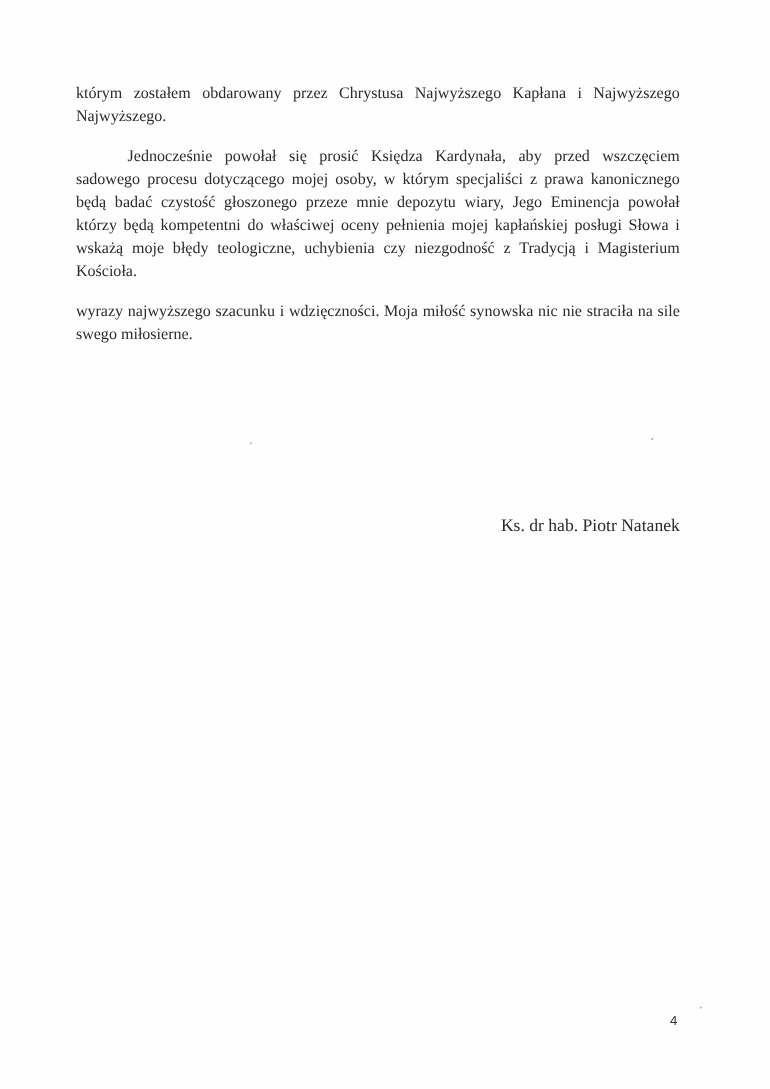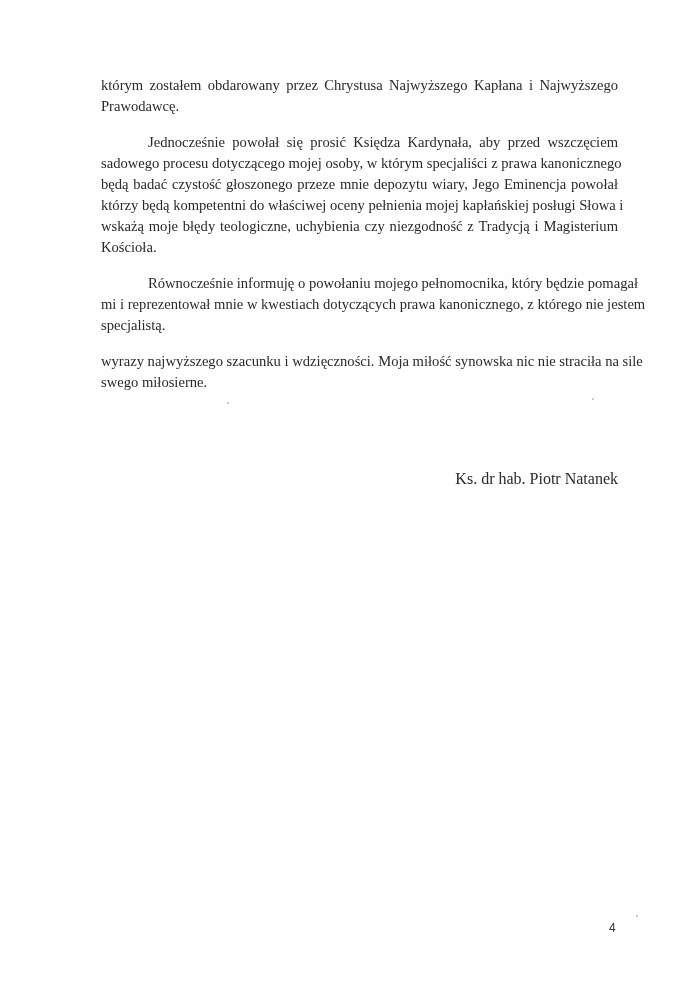--- a/index.html
+++ b/index.html
@@ -28,21 +28,20 @@
       font-size: 14.6px;
       line-height: 21px;
       text-align: justify;
     }
     .line {
       display: block;
       white-space: nowrap;
       text-align: justify;
       text-align-last: justify;
       height: 21px;
-      margin-left: 32px;
     }
     .line.last {
       text-align-last: left;
     }
     .line.indent {
       padding-left: 47px;
     }
     .para {
       margin-bottom: 15px;
     }
@@ -70,37 +69,32 @@
   </style>
 </head>
 <body>
 
 <div class="page">
 
   <div class="text-block" style="top:75px;">
 
     <div class="para">
       <span class="line">którym zostałem obdarowany przez Chrystusa Najwyższego Kapłana i Najwyższego</span>
-      <span class="line last">Prawodawcę.</span>
+      <span class="line last">Najwyższego.</span>
     </div>
 
     <div class="para">
       <span class="line indent">Jednocześnie powołał się prosić Księdza Kardynała, aby przed wszczęciem</span>
       <span class="line">sadowego procesu dotyczącego mojej osoby, w którym specjaliści z prawa kanonicznego</span>
       <span class="line">będą badać czystość głoszonego przeze mnie depozytu wiary, Jego Eminencja powołał</span>
       <span class="line">którzy będą kompetentni do właściwej oceny pełnienia mojej kapłańskiej posługi Słowa i</span>
       <span class="line">wskażą moje błędy teologiczne, uchybienia czy niezgodność z Tradycją i Magisterium</span>
       <span class="line last">Kościoła.</span>
     </div>
 
-    <div class="para">
-      <span class="line indent">Równocześnie informuję o powołaniu mojego pełnomocnika, który będzie pomagał</span>
-      <span class="line">mi i reprezentował mnie w kwestiach dotyczących prawa kanonicznego, z którego nie jestem</span>
-      <span class="line last">specjalistą.</span>
-    </div>
 
     <div class="para">
       <span class="line">wyrazy najwyższego szacunku i wdzięczności. Moja miłość synowska nic nie straciła na sile</span>
       <span class="line last">swego miłosierne.</span>
     </div>
 
   </div>
 
   <div class="signature">Ks. dr hab. Piotr Natanek</div>
 

